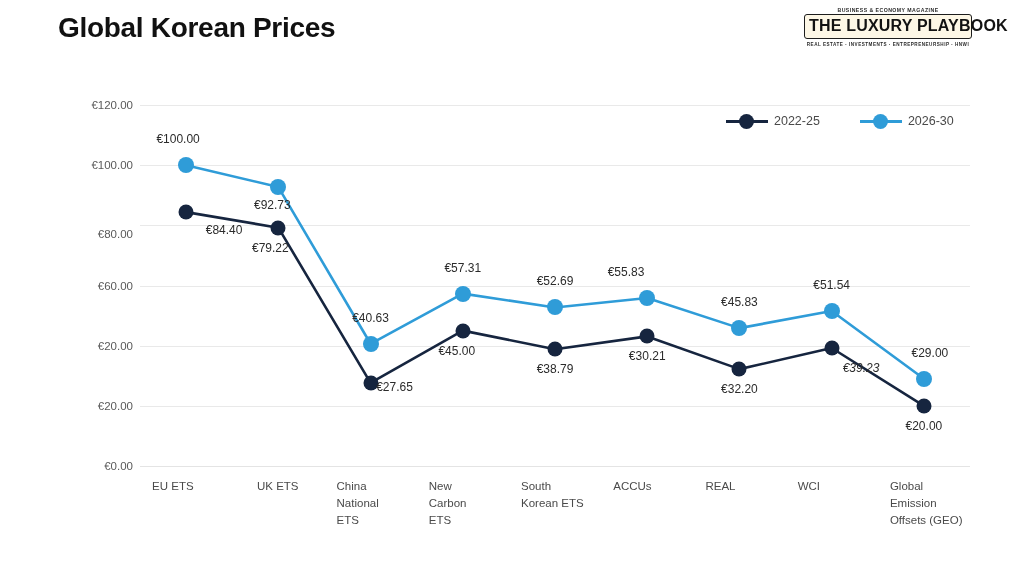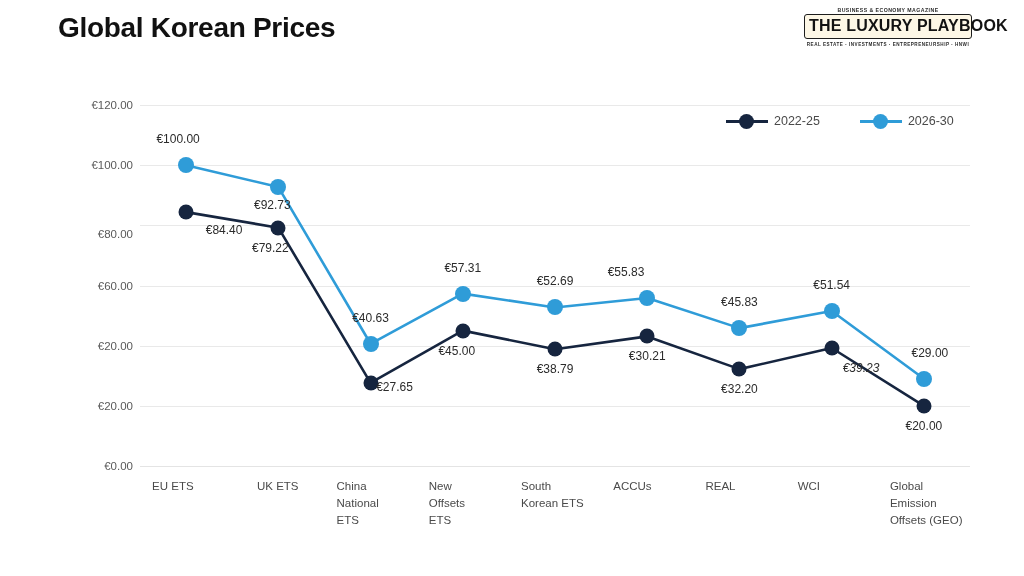--- a/index.html
+++ b/index.html
@@ -210,21 +210,21 @@
       <div class="ytick-label" style="top: 165.167px;">€100.00</div>
       <div class="ytick-label" style="top: 105px;">€120.00</div>
     </div>
   <div id="xlabels">
       <div class="xtick-label" style="left: 152.111px;">EU ETS</div>
       <div class="xtick-label" style="left: 233px; margin-left: 24px;">UK ETS</div>
       <div class="xtick-label" style="left: 336.556px;">China
 National
 ETS</div>
       <div class="xtick-label" style="left: 428.778px;">New
-Offsets
+Carbon
 ETS</div>
       <div class="xtick-label" style="left: 521px;">South
 Korean ETS</div>
       <div class="xtick-label" style="left: 613.222px;">ACCUs</div>
       <div class="xtick-label" style="left: 705.444px;">REAL</div>
       <div class="xtick-label" style="left: 797.667px;">WCI</div>
       <div class="xtick-label" style="left: 889.889px;">Global
 Emission
 Offsets (GEO)</div>
     </div>

